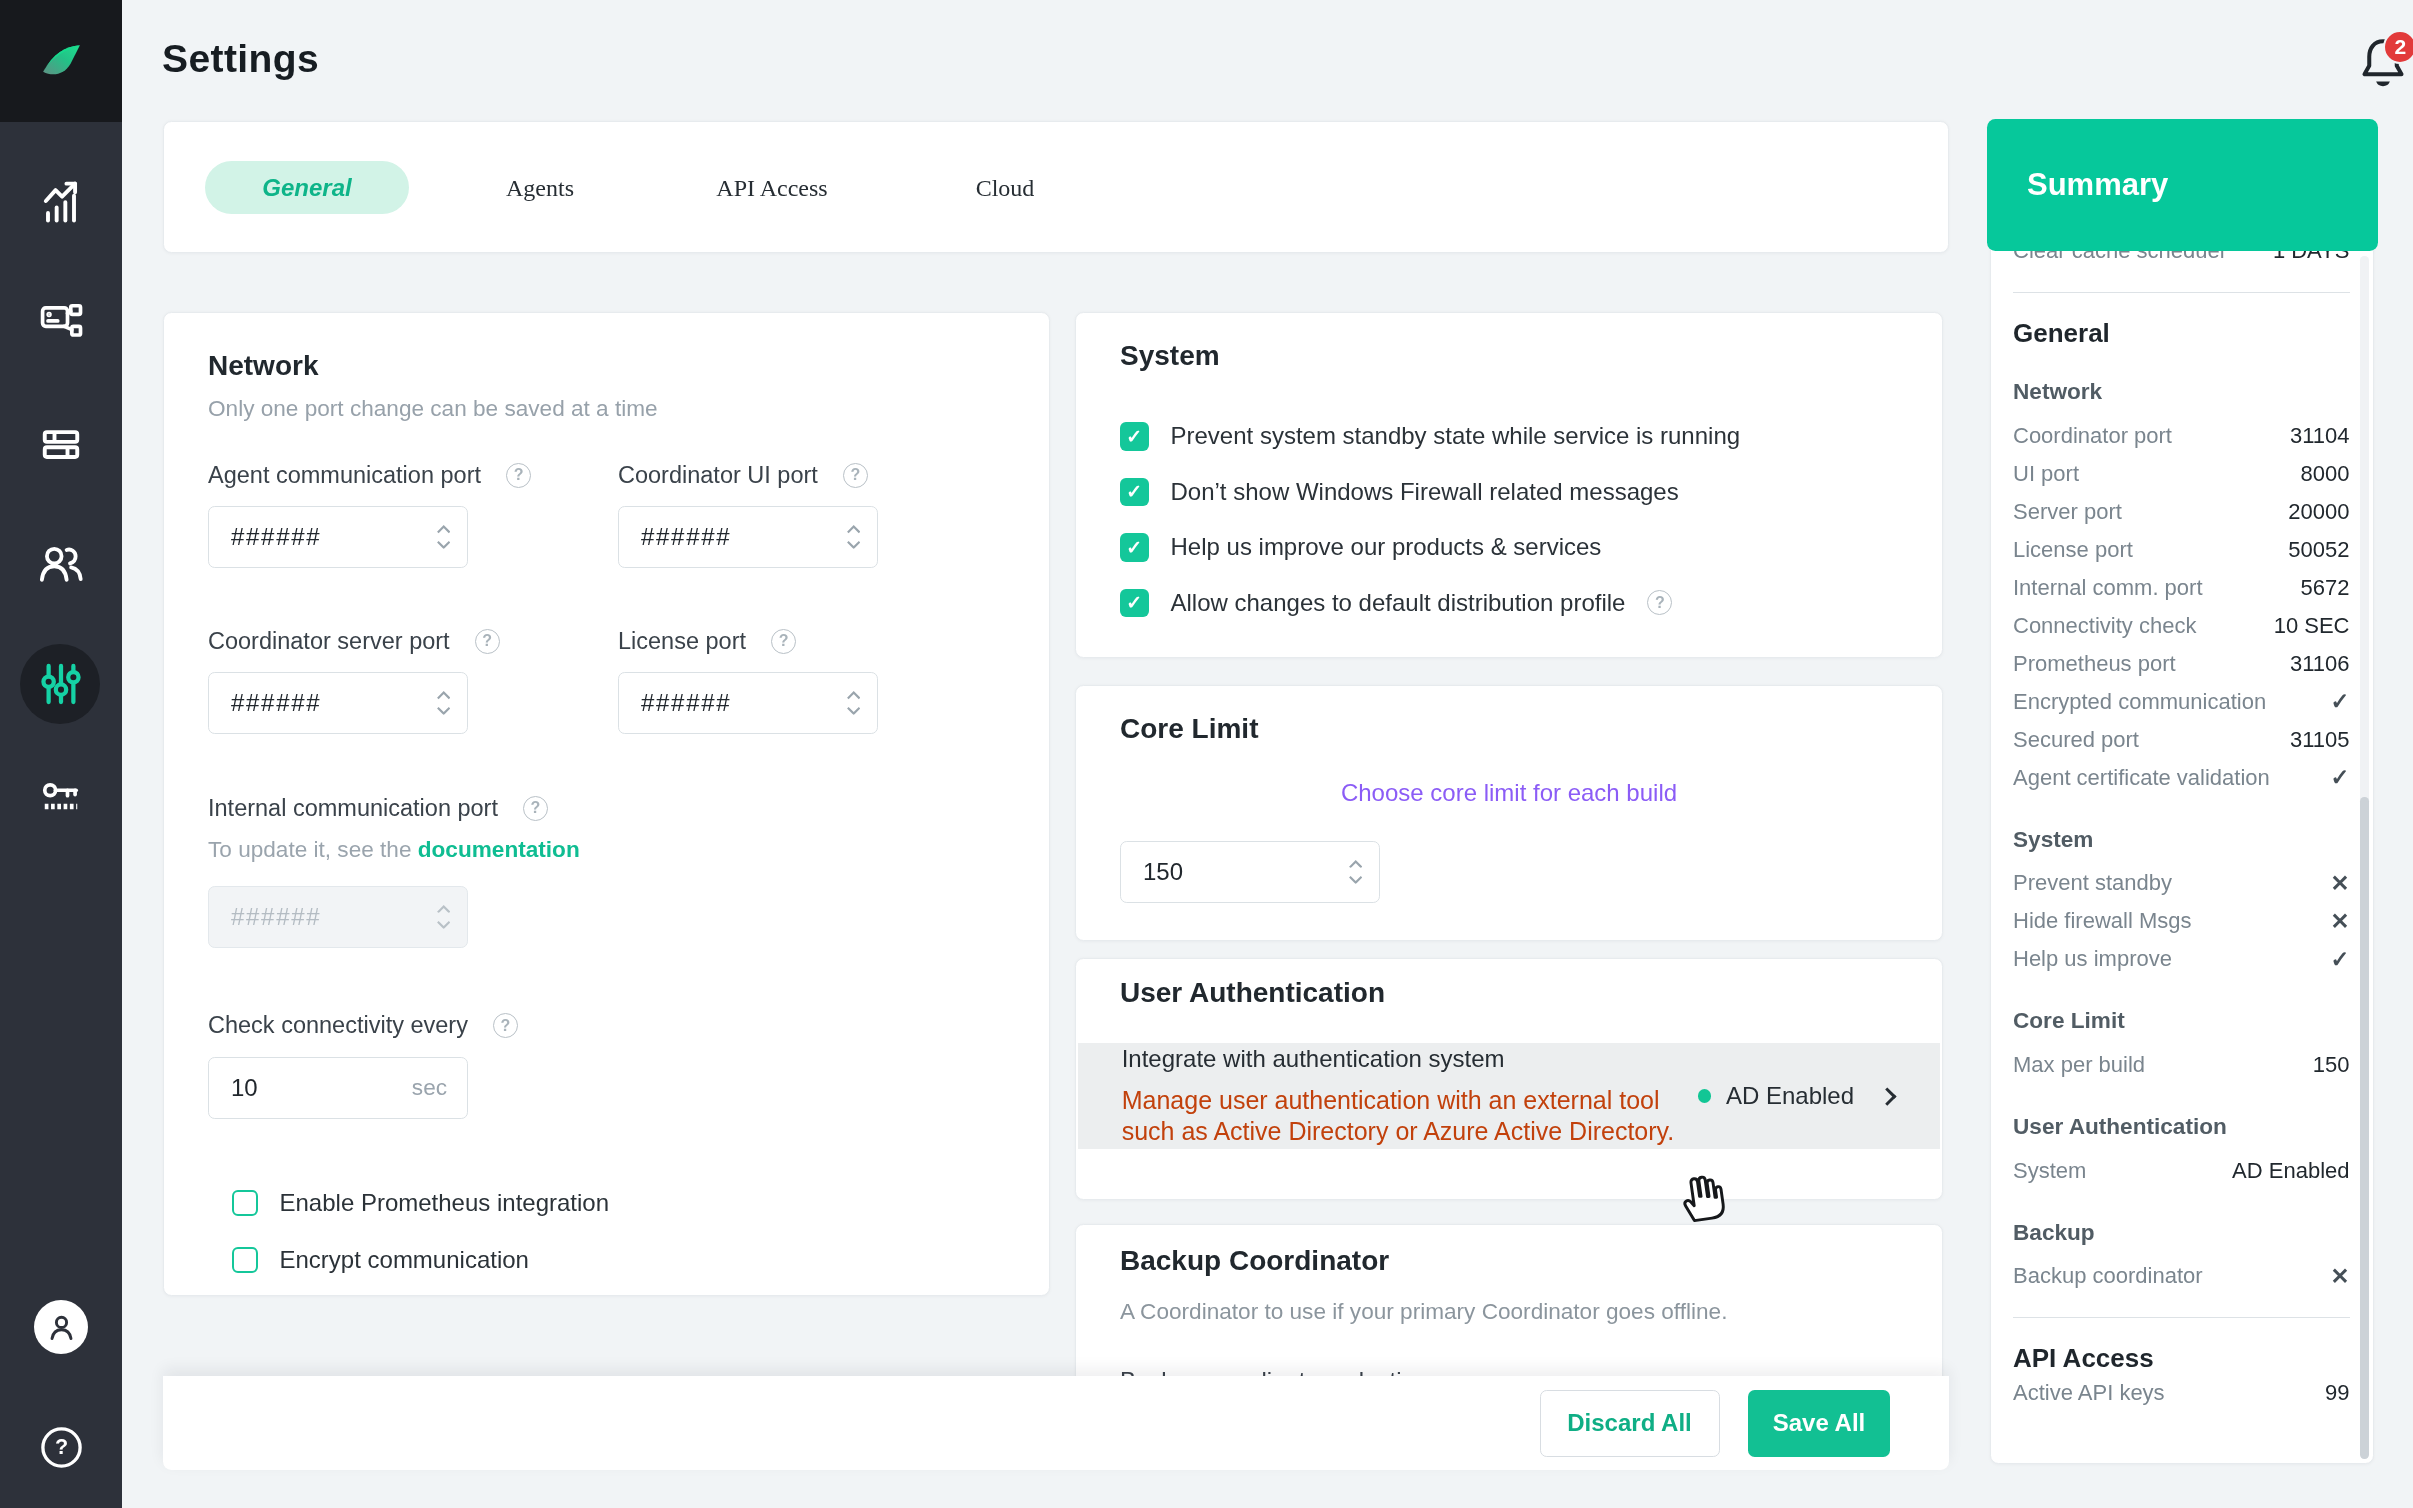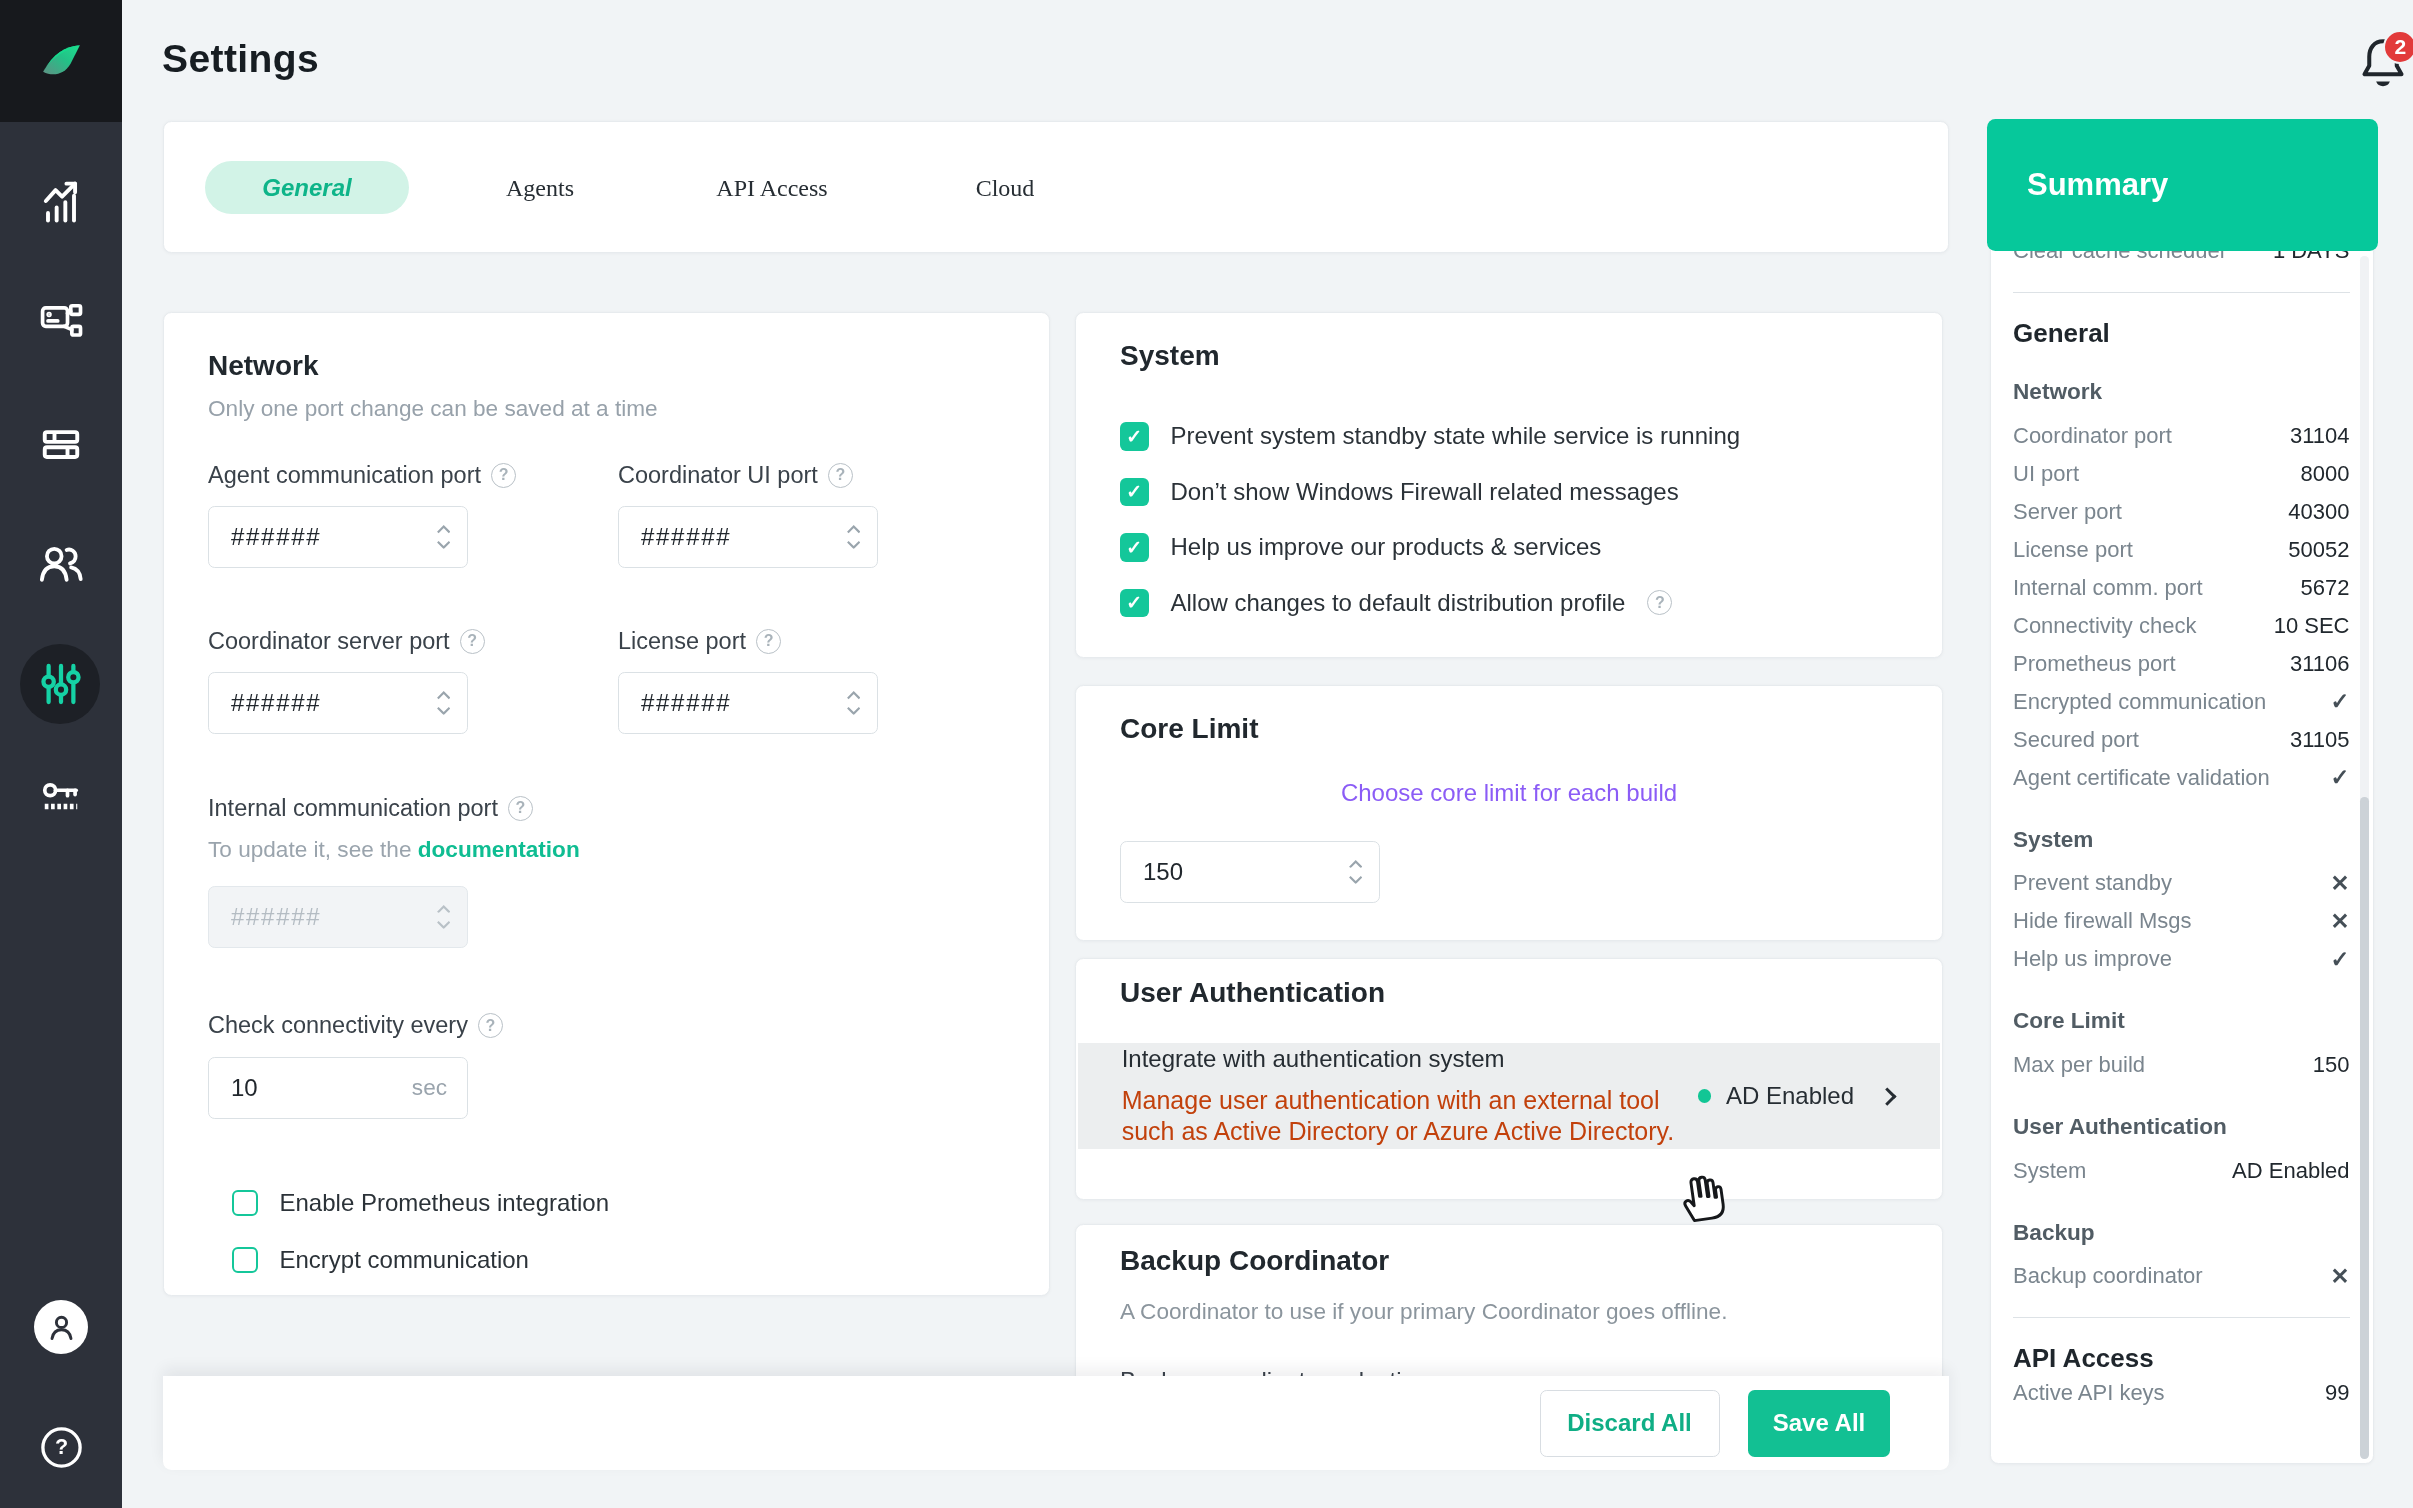--- a/index.html
+++ b/index.html
@@ -35,21 +35,21 @@
   .tab-pill span { font-size:24px; font-weight:700; font-style:italic; color:#0eb489; }
   .tab { position:absolute; top:0; height:132px; display:flex; align-items:center; transform:translateX(-50%);
          font-size:24px; color:#262d33; cursor:pointer;font-family:Liberation Serif, serif; }
 
   .card-title { font-size:28px; font-weight:700; color:#21282e; }
 
   
   .network-card { left:163px; top:312px; width:887px; height:984px; padding:37px 44px 0 44px; }
   .subtitle { font-size:22.6px; color:#97a1aa; margin-top:14.2px; }
   .field-grid { display:grid; grid-template-columns:410px 335px; margin-top:39px; row-gap:59px; }
-  .flabel { display:flex; align-items:center; gap:10px; font-size:23.5px; color:#3a424a; height:28px; }
+  .flabel { display:flex; align-items:center; gap:25px; font-size:23.5px; color:#3a424a; height:28px; }
   .qmark { display:inline-flex; width:25px; height:25px; border:1.7px solid #b9c1c7; border-radius:50%;
            color:#a9b3ba; font-size:16px; font-weight:700; align-items:center; justify-content:center;
            flex:0 0 auto; cursor:pointer; }
   .inputbox { position:relative; width:260px; height:62px; border:1.7px solid #dbe1e5; border-radius:6.7px;
               background:#fff; margin-top:17px; display:flex; align-items:center; padding:0 50px 0 22px;
               cursor:text; }
   .inputbox .val { font-size:24px; color:#21272d; letter-spacing:1.7px; }
   .inputbox.disabled { background:#f2f4f6; border-color:#e3e8ec; }
   .inputbox.disabled .val { color:#b4bcc3; }
   .suffix { position:absolute; right:20px; font-size:22.6px; color:#9aa4ad; letter-spacing:0; }
@@ -441,21 +441,21 @@
         <div class="sum-row">
           <span class="sum-label">Coordinator port</span>
           <span class="sum-value">31104</span>
         </div>
         <div class="sum-row">
           <span class="sum-label">UI port</span>
           <span class="sum-value">8000</span>
         </div>
         <div class="sum-row">
           <span class="sum-label">Server port</span>
-          <span class="sum-value">40300</span>
+          <span class="sum-value">20000</span>
         </div>
         <div class="sum-row">
           <span class="sum-label">License port</span>
           <span class="sum-value">50052</span>
         </div>
         <div class="sum-row">
           <span class="sum-label">Internal comm. port</span>
           <span class="sum-value">5672</span>
         </div>
         <div class="sum-row">

